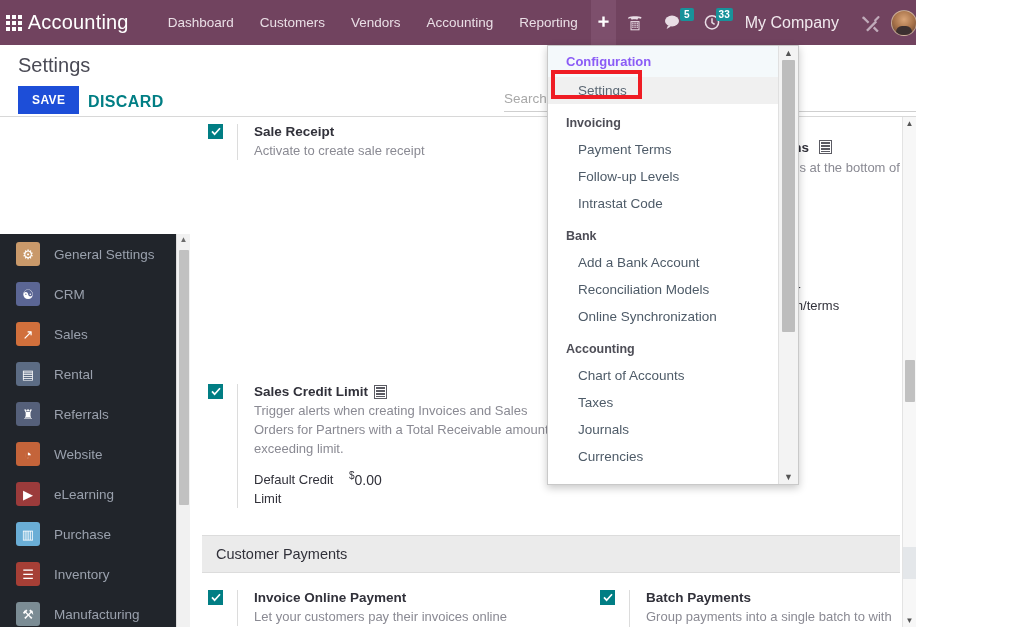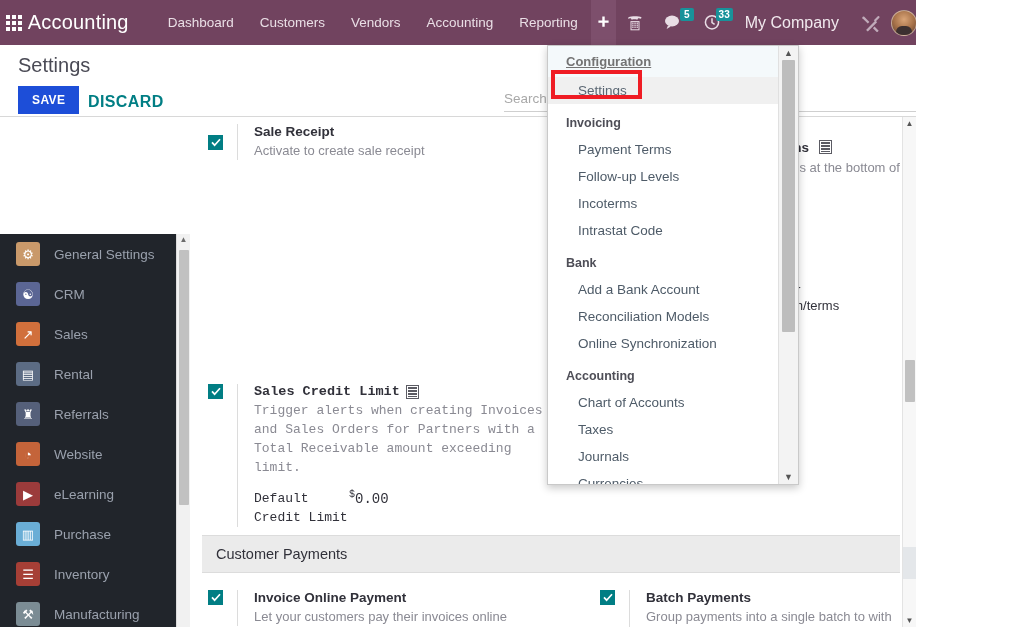--- a/index.html
+++ b/index.html
@@ -183,22 +183,22 @@
 
   
   .dropdown {
     position:absolute; left:547px; top:45px; width:252px; height:440px;
     background:#fff; border:1px solid #c9c9c9;
     box-shadow:0 3px 8px rgba(0,0,0,.22);
     overflow:hidden; z-index:50;
   }
   .dd-scrollarea { position:absolute; left:0; top:0; right:20px; bottom:0; overflow:hidden; }
   .dd-head {
-    font-size:13px; font-weight:700; color:#737373;
-    padding:8px 0 8px 18px; background:#f4f9fb;text-decoration:underline;
+    font-size:13px; font-weight:700; color:#8b5cf6;
+    padding:8px 0 8px 18px; background:#f4f9fb;
   }
   .dd-group {
     font-size:12.5px; font-weight:700; color:#4e4e57;
     padding:12px 0 6px 18px; background:#fff;
   }
   .dd-item {
     font-size:13.5px; color:#4e5b68; padding:6px 0 6px 30px; cursor:pointer; white-space:nowrap;
   }
   .dd-item.selected { background:#f0f0f0; color:#5b6773; }
   .dd-scroll {
@@ -356,33 +356,33 @@
     <div class="side-scroll">
       <div class="arw">▲</div>
       <div class="thumb" style="top:16px;height:255px;"></div>
 
     </div>
   </div>
 
   <div class="content">
     <div class="settings-page">
 
-      <div class="setting-block" style="left:18px; top:7px; display:flex;align-items:center;">
+      <div class="setting-block" style="left:18px; top:7px; display:flex;">
         <div class="chk">
           <svg width="10" height="9" viewBox="0 0 10 9">
               <path d="M1 4.4l2.6 2.8L9 1.2" stroke="#fff" stroke-width="1.7" fill="none"></path>
             </svg>
         </div>
         <div class="st-body">
           <div class="st-title">Sale Receipt</div>
           <div class="st-desc">Activate to create sale receipt</div>
         </div>
       </div>
 
-      <div class="setting-block" style="left:18px; top:267px; display:flex;font-family:Liberation Mono, monospace;">
+      <div class="setting-block" style="left:18px; top:267px; display:flex;">
         <div class="chk">
           <svg width="10" height="9" viewBox="0 0 10 9">
               <path d="M1 4.4l2.6 2.8L9 1.2" stroke="#fff" stroke-width="1.7" fill="none"></path>
             </svg>
         </div>
         <div class="st-body">
           <div class="st-title">
             <span>Sales Credit Limit</span>
             <span class="company-ico"></span>
           </div>
@@ -442,21 +442,20 @@
     <div class="arw bot">▼</div>
   </div>
 
   <div class="dropdown">
     <div class="dd-scrollarea" id="dd-list">
         <div class="dd-head">Configuration</div>
         <div class="dd-item selected">Settings</div>
         <div class="dd-group">Invoicing</div>
         <div class="dd-item">Payment Terms</div>
         <div class="dd-item">Follow-up Levels</div>
-        <div class="dd-item">Incoterms</div>
         <div class="dd-item">Intrastat Code</div>
         <div class="dd-group">Bank</div>
         <div class="dd-item">Add a Bank Account</div>
         <div class="dd-item">Reconciliation Models</div>
         <div class="dd-item">Online Synchronization</div>
         <div class="dd-group">Accounting</div>
         <div class="dd-item">Chart of Accounts</div>
         <div class="dd-item">Taxes</div>
         <div class="dd-item">Journals</div>
         <div class="dd-item">Currencies</div>

